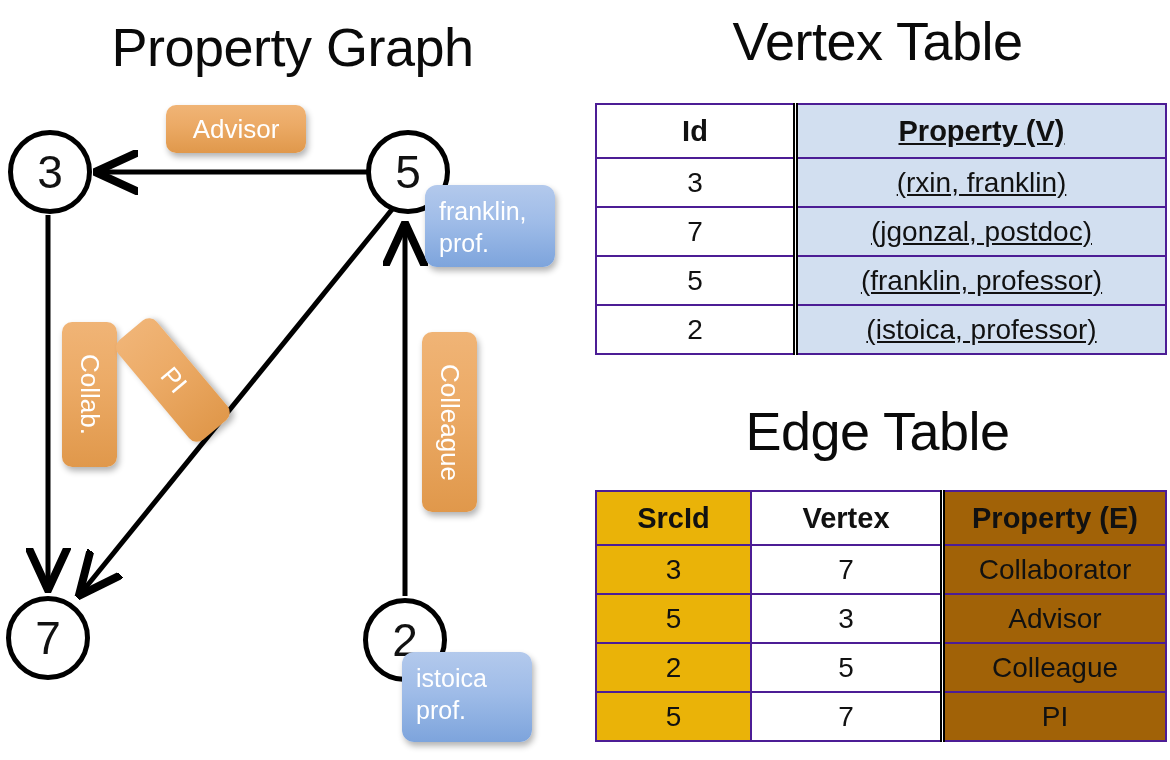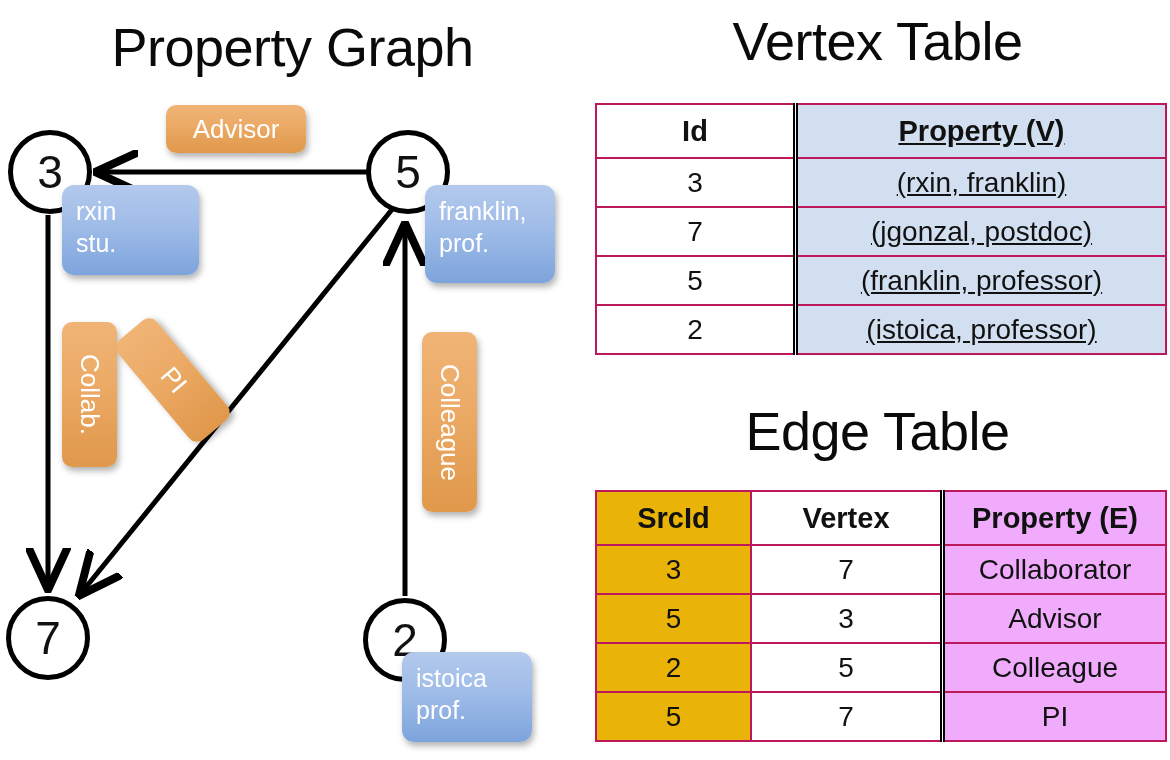--- a/index.html
+++ b/index.html
@@ -68,21 +68,21 @@
     color: #ffffff;
     font-size: 25px;
     font-weight: 300;
     line-height: 1.28;
     padding: 10px 14px 12px 14px;
     box-sizing: border-box;
     z-index: 6;
     font-family: "Liberation Sans", sans-serif;
   }
   #vprop-rxin     { left: 62px;  top: 185px; width: 137px; height: 90px; }
-  #vprop-franklin { left: 425px; top: 185px; width: 130px; height: 98px; }
+  #vprop-franklin { left: 425px; top: 185px; width: 130px; height: 82px; }
   #vprop-jgonzal  { left: 62px;  top: 652px; width: 137px; height: 90px; }
   #vprop-istoica  { left: 402px; top: 652px; width: 130px; height: 90px; }
 
   
   .edge-box {
     position: absolute;
     background: linear-gradient(to bottom, #f0b476 0%, #ecab67 40%, #e0984b 100%);
     border-radius: 10px;
     box-shadow: 2px 4px 6px rgba(0,0,0,0.30);
     color: #ffffff;
@@ -111,21 +111,21 @@
   }
 
   
   .tbl {
     position: absolute;
     border-collapse: collapse;
     table-layout: fixed;
     font-family: "Liberation Sans", sans-serif;
   }
   .tbl td, .tbl th {
-    border: 2px solid #be185d;
+    border: 2px solid #4c1d95;
     text-align: center;
     font-weight: 300;
     font-size: 28px;
     height: 47px;
     padding: 0 4px;
     color: #111;
   }
   .tbl th {
     font-weight: bold;
     font-size: 29px;
@@ -133,21 +133,21 @@
   }
   .colsep { border-left: 5px double #000 !important; }
 
   #vertex-table { left: 595px; top: 103px; width: 572px; }
   #vertex-table .col-id   { width: 188px; background: #ffffff; }
   #vertex-table .col-prop { background: #d2dff0; text-decoration: underline; }
 
   #edge-table { left: 595px; top: 490px; width: 572px; }
   #edge-table .col-src  { width: 145px; background:#eab308; }
   #edge-table .col-dst  { width: 180px; background:#ffffff; }
-  #edge-table .col-prop { background: #f0abfc; margin-left: 24px; }
+  #edge-table .col-prop { background: #a16207; margin-left: 24px; }
 </style>
 </head>
 <body>
 
 <div id="title-property-graph" class="title">Property Graph</div>
 
 <div id="graph-panel">
 
   <svg id="graph-svg" width="585" height="760">
     <defs>
@@ -163,24 +163,20 @@
     <line x1="394" y1="207" x2="82" y2="592" stroke="#000" stroke-width="5" marker-end="url(#arrowhead)"></line>
 
     <line x1="405" y1="596" x2="405" y2="228" stroke="#000" stroke-width="5" marker-end="url(#arrowhead)"></line>
   </svg>
 
   <div id="node-3" class="node-circle">3</div>
   <div id="node-5" class="node-circle">5</div>
   <div id="node-7" class="node-circle">7</div>
   <div id="node-2" class="node-circle">2</div>
 
-  <div id="vprop-rxin" class="prop-box">
-    <div>rxin</div>
-    <div>stu.</div>
-  </div>
   <div id="vprop-franklin" class="prop-box">
     <div>franklin,</div>
     <div>prof.</div>
   </div>
   <div id="vprop-istoica" class="prop-box">
     <div>istoica</div>
     <div>prof.</div>
   </div>
 
   <div id="eprop-advisor" class="edge-box">

